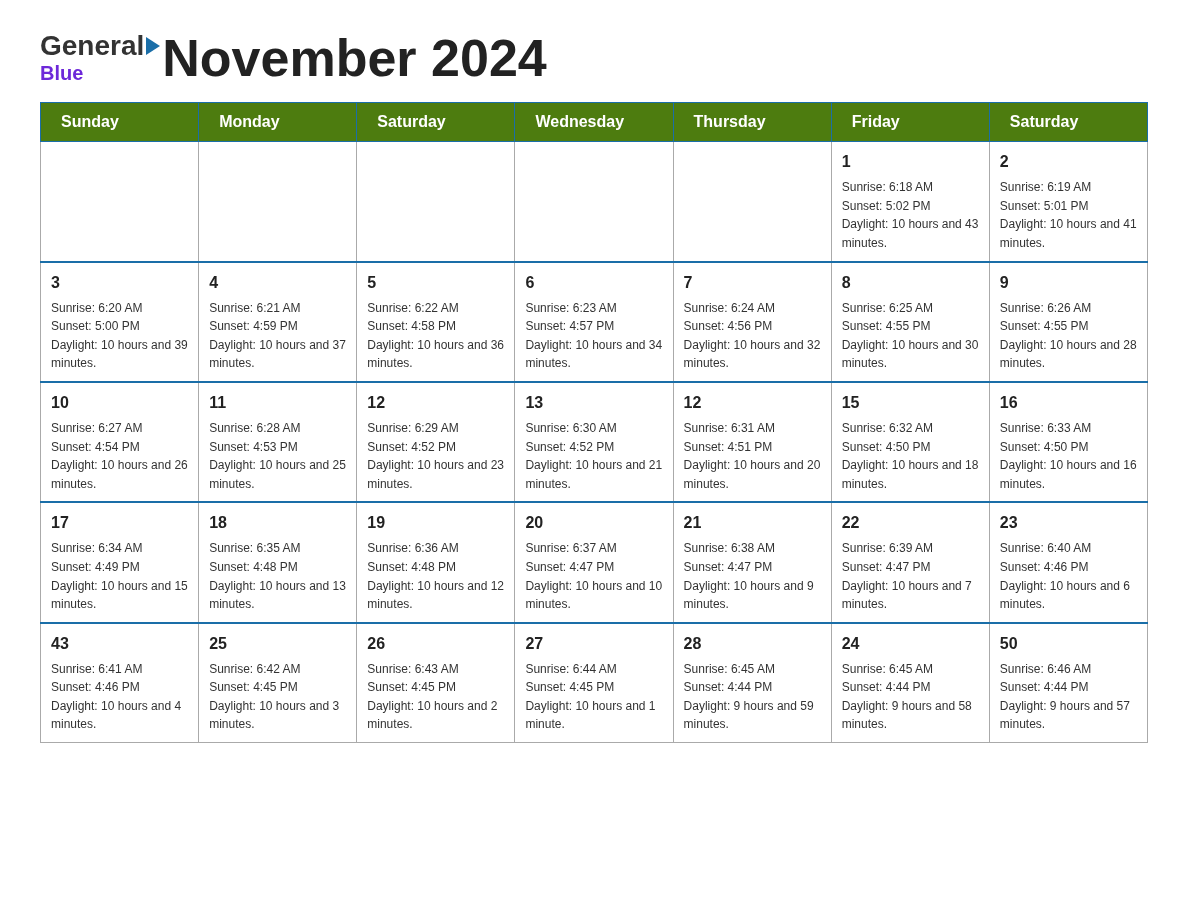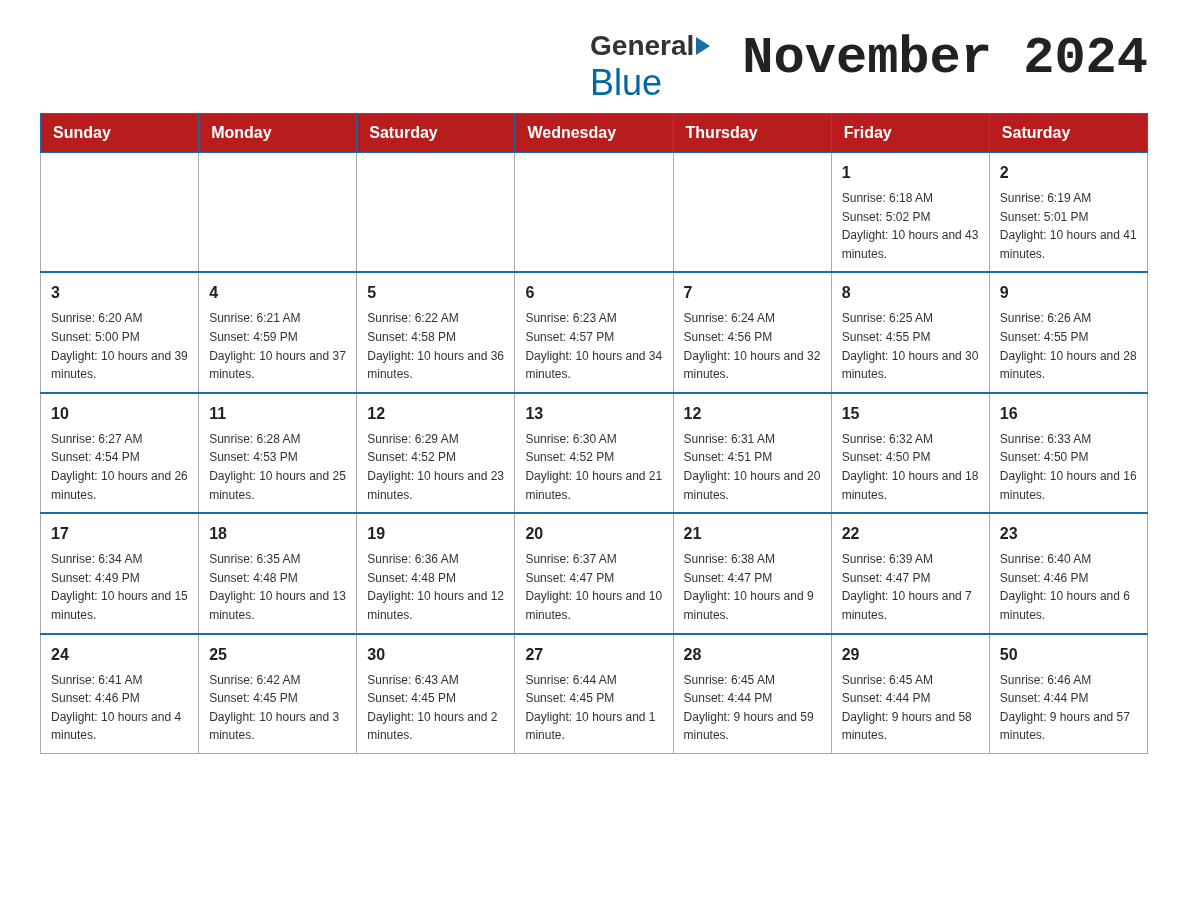--- a/index.html
+++ b/index.html
@@ -5,24 +5,23 @@
     * { box-sizing: border-box; margin: 0; padding: 0; }
     body {
       font-family: Arial, sans-serif;
       background: #fff;
       padding: 30px 40px;
       width: 1188px;
       min-height: 918px;
     }
     .header {
       display: flex;
-      justify-content: flex-end;
+      justify-content: flex-start;
       align-items: flex-start;
-      margin-bottom: 9px;
-      gap: 30px;
+      margin-bottom: 15px;
     }
     .logo {
       display: flex;
       flex-direction: column;
       align-items: flex-start;
     }
     .logo-text {
       font-size: 28px;
       font-weight: bold;
       color: #333;
@@ -36,48 +35,47 @@
       display: inline-block;
       width: 0;
       height: 0;
       border-left: 14px solid #1a6ea8;
       border-top: 9px solid transparent;
       border-bottom: 9px solid transparent;
       margin-left: 2px;
       margin-right: 2px;
     }
     .logo-blue {
-      color: #0369a1;
-      font-size: 36px;
-      font-weight: normal;
+      color: #6d28d9;
+      font-size: 20px;
+      font-weight: bold;
     }
     .title-section {
       text-align: right;
     }
     .month-title {
       font-size: 52px;
       font-weight: bold;
       color: #222;
       line-height: 1.1;
-      font-family: Liberation Mono, monospace;
     }
     .location-title {
       font-size: 22px;
       color: #444;
       margin-top: 5px;
     }
     .calendar-table {
       width: 100%;
       border-collapse: collapse;
       border: 1px solid #999;
     }
     .calendar-table th {
-      background-color: #b91c1c;
+      background-color: #4d7c0f;
       color: #fff;
-      padding: 10px 12px;
+      padding: 10px 20px;
       font-size: 16px;
       font-weight: bold;
       text-align: left;
       border: 1px solid #1a6ea8;
     }
     .calendar-table td {
       vertical-align: top;
       padding: 8px 10px;
       border: 1px solid #aaa;
       width: calc(100% / 7);
@@ -234,41 +232,41 @@
           <span class="day-number">22</span>
           <div class="day-info">Sunrise: 6:39 AM<br>Sunset: 4:47 PM<br>Daylight: 10 hours and 7 minutes.</div>
         </td>
         <td>
           <span class="day-number">23</span>
           <div class="day-info">Sunrise: 6:40 AM<br>Sunset: 4:46 PM<br>Daylight: 10 hours and 6 minutes.</div>
         </td>
       </tr>
       <tr>
         <td>
-          <span class="day-number">24</span>
+          <span class="day-number">43</span>
           <div class="day-info">Sunrise: 6:41 AM<br>Sunset: 4:46 PM<br>Daylight: 10 hours and 4 minutes.</div>
         </td>
         <td>
           <span class="day-number">25</span>
           <div class="day-info">Sunrise: 6:42 AM<br>Sunset: 4:45 PM<br>Daylight: 10 hours and 3 minutes.</div>
         </td>
         <td>
-          <span class="day-number">30</span>
+          <span class="day-number">26</span>
           <div class="day-info">Sunrise: 6:43 AM<br>Sunset: 4:45 PM<br>Daylight: 10 hours and 2 minutes.</div>
         </td>
         <td>
           <span class="day-number">27</span>
           <div class="day-info">Sunrise: 6:44 AM<br>Sunset: 4:45 PM<br>Daylight: 10 hours and 1 minute.</div>
         </td>
         <td>
           <span class="day-number">28</span>
           <div class="day-info">Sunrise: 6:45 AM<br>Sunset: 4:44 PM<br>Daylight: 9 hours and 59 minutes.</div>
         </td>
         <td>
-          <span class="day-number">29</span>
+          <span class="day-number">24</span>
           <div class="day-info">Sunrise: 6:45 AM<br>Sunset: 4:44 PM<br>Daylight: 9 hours and 58 minutes.</div>
         </td>
         <td>
           <span class="day-number">50</span>
           <div class="day-info">Sunrise: 6:46 AM<br>Sunset: 4:44 PM<br>Daylight: 9 hours and 57 minutes.</div>
         </td>
       </tr>
     </tbody>
 </table>
 

